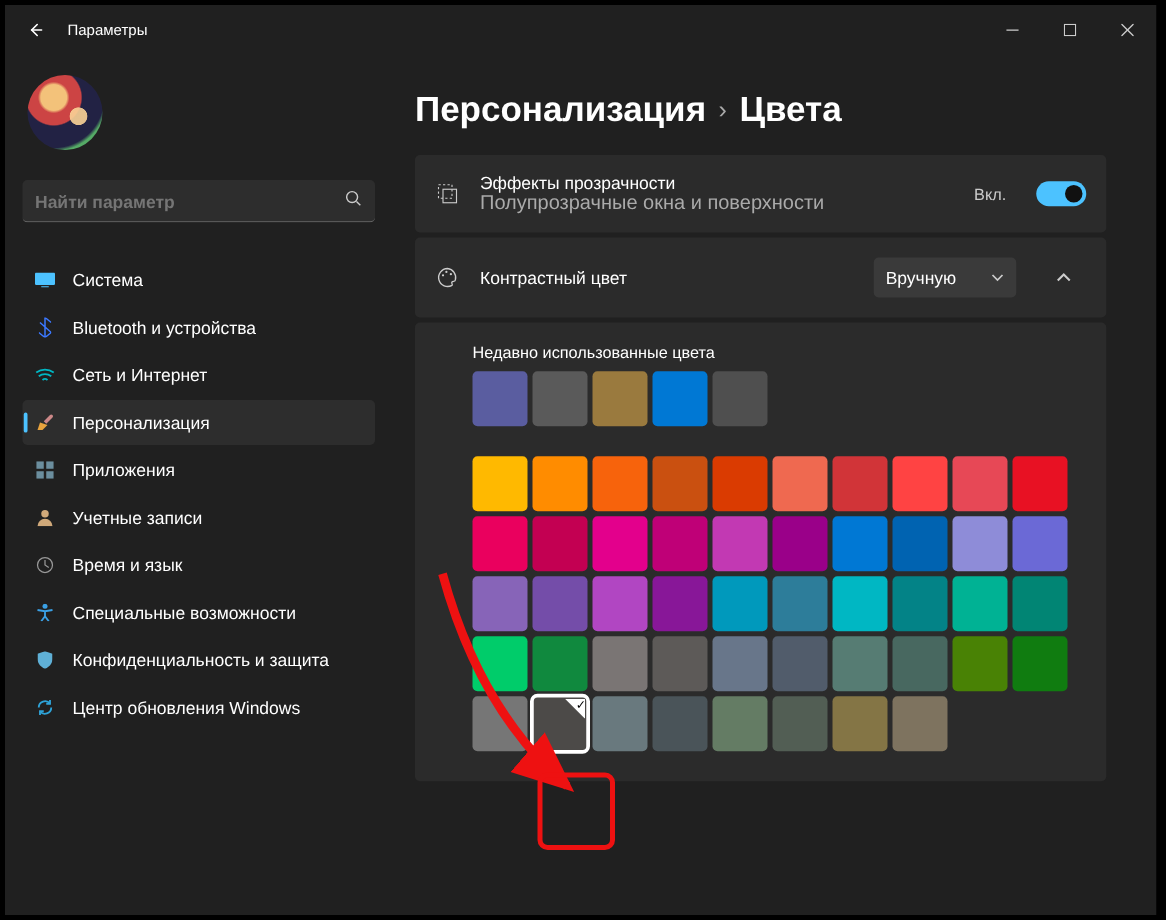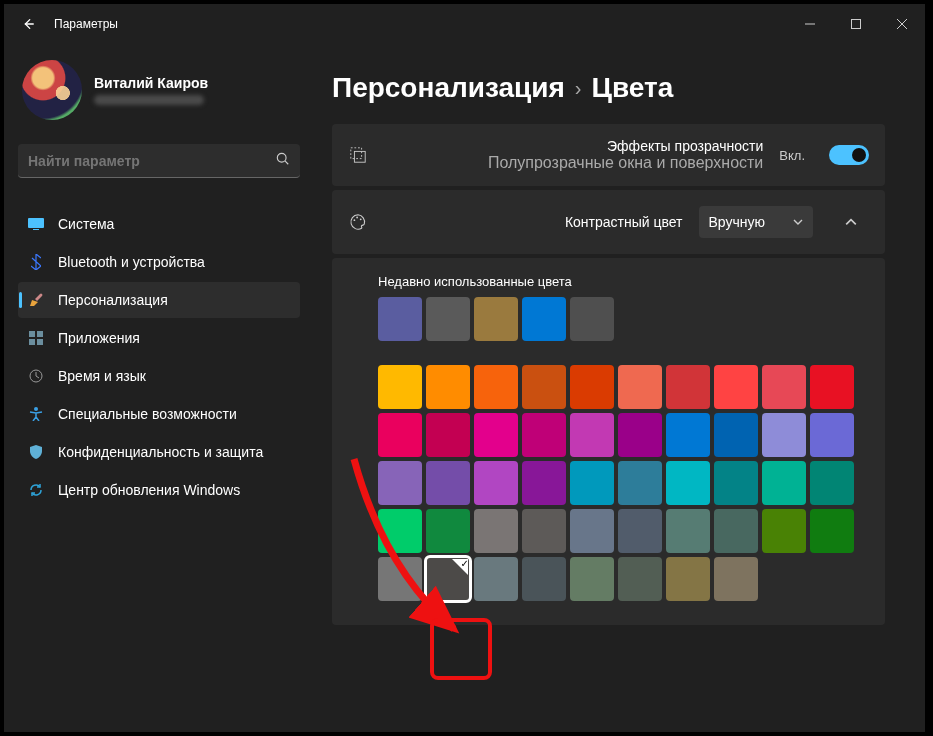--- a/index.html
+++ b/index.html
@@ -35,21 +35,21 @@
   .nav { display:flex; flex-direction:column; gap:2px; }
   .nav-item { display:flex; align-items:center; gap:14px; height:36px; padding:0 10px; border-radius:4px; cursor:pointer; font-size:14px;}
   .nav-item.active { background:#2d2d2d; }
   .nav-item.active::before { content:''; width:3px; height:16px; background:#4cc2ff; border-radius:2px; margin-left:-9px; margin-right:-8px;}
   .nav-icon { width:16px; height:16px; display:flex; align-items:center; justify-content:center; font-size:14px;}
   .main { flex:1; padding: 28px 40px 0 28px; overflow:hidden; }
   .breadcrumb { display:flex; align-items:center; gap:10px; margin-bottom:20px; }
   .bc-part { font-size:28px; font-weight:600; }
   .bc-sep { font-size:20px; color:#aaa; }
   .panel { background:#2b2b2b; border-radius:4px; margin-bottom:4px; }
-  .p-head { display:flex; align-items:center; padding:14px 16px; gap:16px;text-align:right; }
+  .p-head { display:flex; align-items:center; padding:14px 16px; gap:16px; }
   .p-head .picon { width:20px; display:flex; justify-content:center; color:#ccc; }
   .p-head .ptxt { flex:1; }
   .p-head .ptitle { font-size:14px; }
   .p-head .psub { font-size:16px; color:#aaa; }
   .toggle { width:40px; height:20px; border-radius:10px; background:#4cc2ff; position:relative; }
   .toggle::after { content:''; position:absolute; right:3px; top:3px; width:14px; height:14px; background:#111; border-radius:50%; }
   .combo { background:#3a3a3a; border-radius:4px; padding:6px 10px; display:flex; align-items:center; gap:28px; height:32px; font-size:14px; cursor:pointer;}
   .chev { width:36px; height:36px; display:flex; align-items:center; justify-content:center; cursor:pointer; margin-left:4px;}
   .panel2 { background:#2b2b2b; border-radius:4px; padding: 16px 16px 24px 46px; }
   .sec-label { font-size:13px; margin-bottom:8px; }
@@ -91,24 +91,20 @@
             <line x1="10" y1="0" x2="0" y2="10" stroke="#ccc"></line>
           </svg>
         </div>
     </div>
   </div>
 
   <div class="body">
     <div class="sidebar">
       <div class="user">
         <div class="avatar"></div>
-        <div>
-          <div class="uname">Виталий Каиров</div>
-          <div class="umail"></div>
-        </div>
       </div>
       <div class="search">
         <input placeholder="Найти параметр" style="">
         <span><svg width="14" height="14" viewBox="0 0 16 16">
               <circle cx="6.5" cy="6.5" r="5" stroke="#ccc" fill="none" stroke-width="1.3"></circle>
               <line x1="10.5" y1="10.5" x2="14" y2="14" stroke="#ccc" stroke-width="1.3"></line>
             </svg></span>
       </div>
       <div class="nav" id="nav">
           <div class="nav-item">
@@ -121,39 +117,56 @@
             <span>Система</span>
           </div>
           <div class="nav-item">
             <span class="nav-icon">
               <svg width="10" height="16" viewBox="0 0 10 16">
                 <path d="M5 0v16l5-4-9-8m9 0l-5-4v16l-5-4" stroke="#3b78ff" fill="none" stroke-width="1.2"></path>
               </svg>
             </span>
             <span>Bluetooth и устройства</span>
           </div>
+          <div class="nav-item">
+            <span class="nav-icon">
+              <svg width="16" height="12" viewBox="0 0 16 12">
+                <path d="M1 4a12 12 0 0 1 14 0M3 7a8 8 0 0 1 10 0M6 10a3 3 0 0 1 4 0" stroke="#00b7c3" fill="none" stroke-width="1.4"></path>
+              </svg>
+            </span>
+            <span>Сеть и Интернет</span>
+          </div>
           <div class="nav-item active">
             <span class="nav-icon">
               <svg width="16" height="16" viewBox="0 0 16 16">
                 <path d="M2 14l2-6 6 2-4 4z" fill="#e8a33d"></path>
                 <path d="M9 9l5-5a1.4 1.4 0 0 0-2-2l-5 5" fill="#c88"></path>
               </svg>
             </span>
             <span>Персонализация</span>
           </div>
           <div class="nav-item">
             <span class="nav-icon">
               <svg width="14" height="14">
                 <rect x="0" y="0" width="6" height="6" fill="#6b8e9e"></rect>
                 <rect x="8" y="0" width="6" height="6" fill="#6b8e9e"></rect>
                 <rect x="0" y="8" width="6" height="6" fill="#6b8e9e"></rect>
                 <rect x="8" y="8" width="6" height="6" fill="#6b8e9e"></rect>
               </svg>
             </span>
             <span>Приложения</span>
+          </div>
+          <div class="nav-item">
+            <span class="nav-icon">
+              <svg width="14" height="14" viewBox="0 0 14 14">
+                <circle cx="7" cy="4" r="3" fill="#d0a97a"></circle>
+                <path d="M1 14a6 6 0 0 1 12 0z" fill="#d0a97a"></path>
+              </svg>
+            </span>
+            <span>Учетные записи</span>
           </div>
           <div class="nav-item">
             <span class="nav-icon">
               <svg width="14" height="14" viewBox="0 0 14 14">
                 <circle cx="7" cy="7" r="6" stroke="#999" fill="none"></circle>
                 <path d="M7 3v4l3 2" stroke="#999" fill="none"></path>
               </svg>
             </span>
             <span>Время и язык</span>
           </div>

